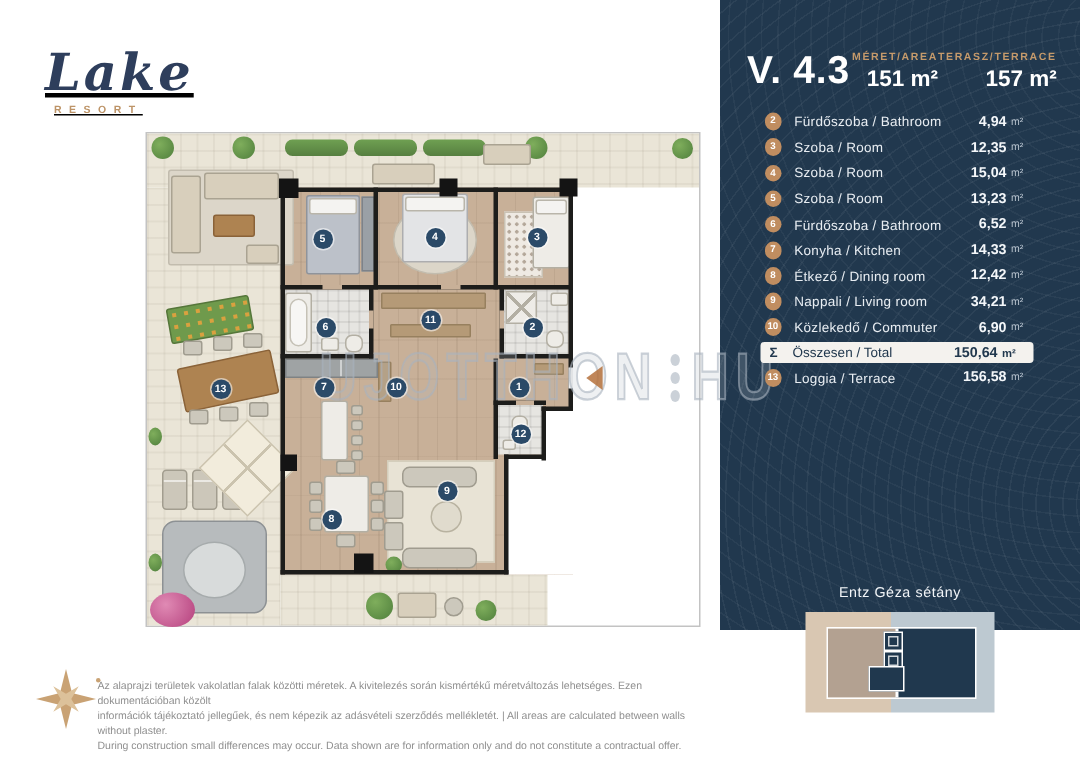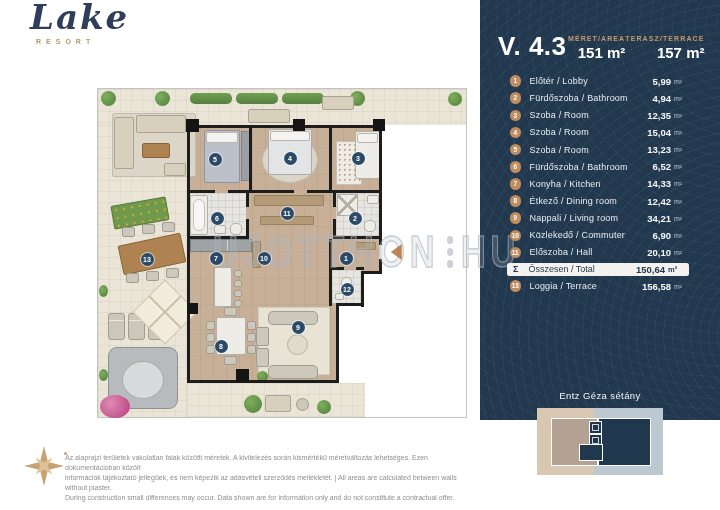--- a/index.html
+++ b/index.html
@@ -1,19 +1,19 @@
 <!DOCTYPE html>
 <html><head>
 <meta charset="utf-8">
 <style>
   html,body{margin:0;padding:0;background:#fff;}
   .stage{position:relative;width:720px;height:510px;background:#fff;overflow:hidden;
          font-family:"Liberation Sans",sans-serif;}
   
-  .logo{position:absolute;left:30px;top:0;width:120px;}
+  .logo{position:absolute;left:30px;top:32px;width:120px;text-decoration:underline;}
   .logo-name{font-family:"DejaVu Serif",serif;font-style:italic;font-weight:600;
              font-size:34px;color:#2e3e5c;letter-spacing:2px;line-height:1;}
   .logo-sub{margin-top:4px;margin-left:6px;font-size:7px;letter-spacing:5px;color:#bd9468;font-weight:700;}
   
   .plan{position:absolute;left:97px;top:88px;width:370px;height:330px;
         border:1px solid #c3c3c3;background:#fff;box-sizing:border-box;}
   .plan *{position:absolute;box-sizing:border-box;}
   .ter{background-color:#eae5d7;
        background-image:linear-gradient(rgba(120,110,90,.08) 1px,transparent 1px),
                         linear-gradient(90deg,rgba(120,110,90,.08) 1px,transparent 1px);
@@ -295,26 +295,20 @@
       </div>
       <div class="hdr-col">
         <div class="hdr-label">TERASZ/TERRACE</div>
         <div class="hdr-value">157 m²</div>
       </div>
     </div>
 
     <div class="room-list">
       <div id="rooms-rows">
           <div class="row">
-            <span class="circ">1</span>
-            <span class="lbl">Előtér / Lobby</span>
-            <span class="val">5,99</span>
-            <span class="unit">m²</span>
-          </div>
-          <div class="row">
             <span class="circ">2</span>
             <span class="lbl">Fürdőszoba / Bathroom</span>
             <span class="val">4,94</span>
             <span class="unit">m²</span>
           </div>
           <div class="row">
             <span class="circ">3</span>
             <span class="lbl">Szoba / Room</span>
             <span class="val">12,35</span>
             <span class="unit">m²</span>
@@ -352,26 +346,20 @@
           <div class="row">
             <span class="circ">9</span>
             <span class="lbl">Nappali / Living room</span>
             <span class="val">34,21</span>
             <span class="unit">m²</span>
           </div>
           <div class="row">
             <span class="circ">10</span>
             <span class="lbl">Közlekedő / Commuter</span>
             <span class="val">6,90</span>
-            <span class="unit">m²</span>
-          </div>
-          <div class="row">
-            <span class="circ">11</span>
-            <span class="lbl">Előszoba / Hall</span>
-            <span class="val">20,10</span>
             <span class="unit">m²</span>
           </div>
         </div>
       <div class="total-bar">
         <span class="sigma">Σ</span>
         <span class="tlbl">Összesen / Total</span>
         <span class="tval">150,64</span>
         <span class="tunit">m²</span>
       </div>
       <div class="row">

